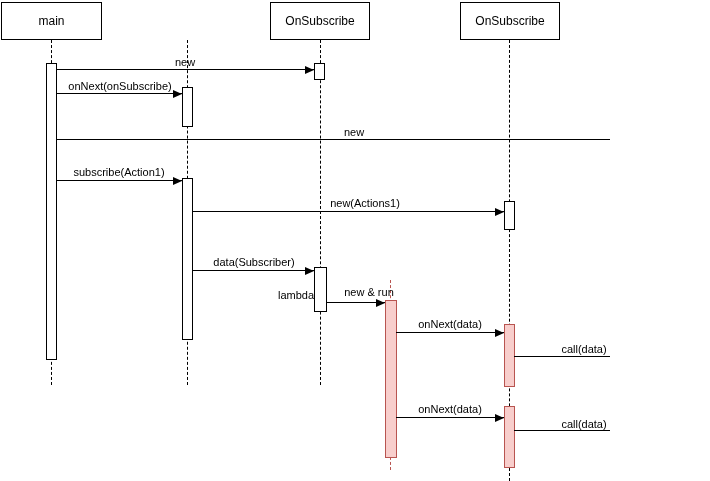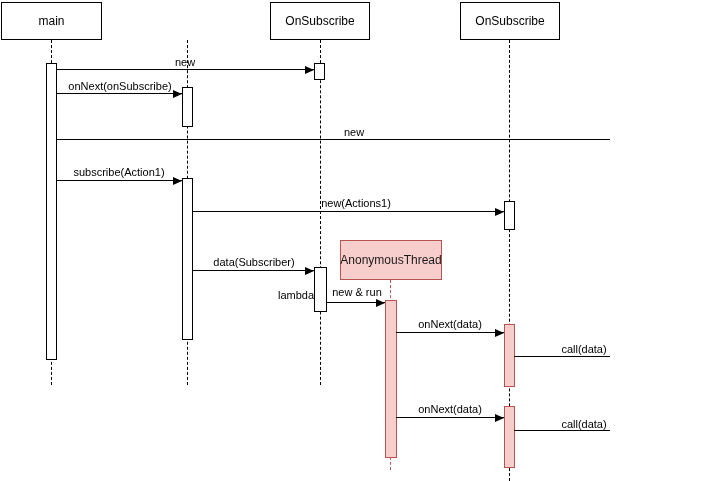--- a/index.html
+++ b/index.html
@@ -70,23 +70,20 @@
   <div class="act" style="left:314px;top:267px;width:13px;height:45px"></div>
   <div class="act" style="left:504px;top:201px;width:11px;height:29px"></div>
   <div class="act" style="left:654px;top:138px;width:12px;height:24px"></div>
 
   <div class="act pink" style="left:385px;top:300px;width:12px;height:158px"></div>
   <div class="act pink" style="left:504px;top:324px;width:11px;height:63px"></div>
   <div class="act pink" style="left:504px;top:406px;width:11px;height:62px"></div>
   <div class="act pink" style="left:654px;top:345px;width:12px;height:42px"></div>
   <div class="act pink" style="left:654px;top:419px;width:12px;height:41px"></div>
 
-  <div class="threadbox">
-    <span>AnonymousThread</span>
-  </div>
 
   <div class="msg" style="left:56px;top:69px;width:258px">
       <i class="ah"></i>
     </div>
   <div class="msg" style="left:56px;top:93px;width:126px">
       <i class="ah"></i>
     </div>
   <div class="msg" style="left:56px;top:139px;width:598px">
       <i class="ah"></i>
     </div>
@@ -112,23 +109,23 @@
       <i class="ah"></i>
     </div>
   <div class="msg" style="left:514px;top:430px;width:140px">
       <i class="ah"></i>
     </div>
 
   <span class="mlabel" style="left:185px;top:56px">new</span>
   <span class="mlabel" style="left:120px;top:80px">onNext(onSubscribe)</span>
   <span class="mlabel" style="left:354px;top:126px">new</span>
   <span class="mlabel" style="left:119px;top:166px">subscribe(Action1)</span>
-  <span class="mlabel" style="left:356px;top:197px">new(Actions1)</span>
+  <span class="mlabel" style="left:365px;top:197px">new(Actions1)</span>
   <span class="mlabel" style="left:254px;top:256px">data(Subscriber)</span>
-  <span class="mlabel" style="left:357px;top:286px">new &amp; run</span>
+  <span class="mlabel" style="left:369px;top:286px">new &amp; run</span>
   <span class="mlabel" style="left:450px;top:318px">onNext(data)</span>
   <span class="mlabel" style="left:584px;top:343px">call(data)</span>
   <span class="mlabel" style="left:450px;top:403px">onNext(data)</span>
   <span class="mlabel" style="left:584px;top:418px">call(data)</span>
 
   <span class="mlabel" style="left:296px;top:289px">lambda</span>
   <span class="mlabel" style="left:679px;top:329px">lambda</span>
 
 </div>
 

